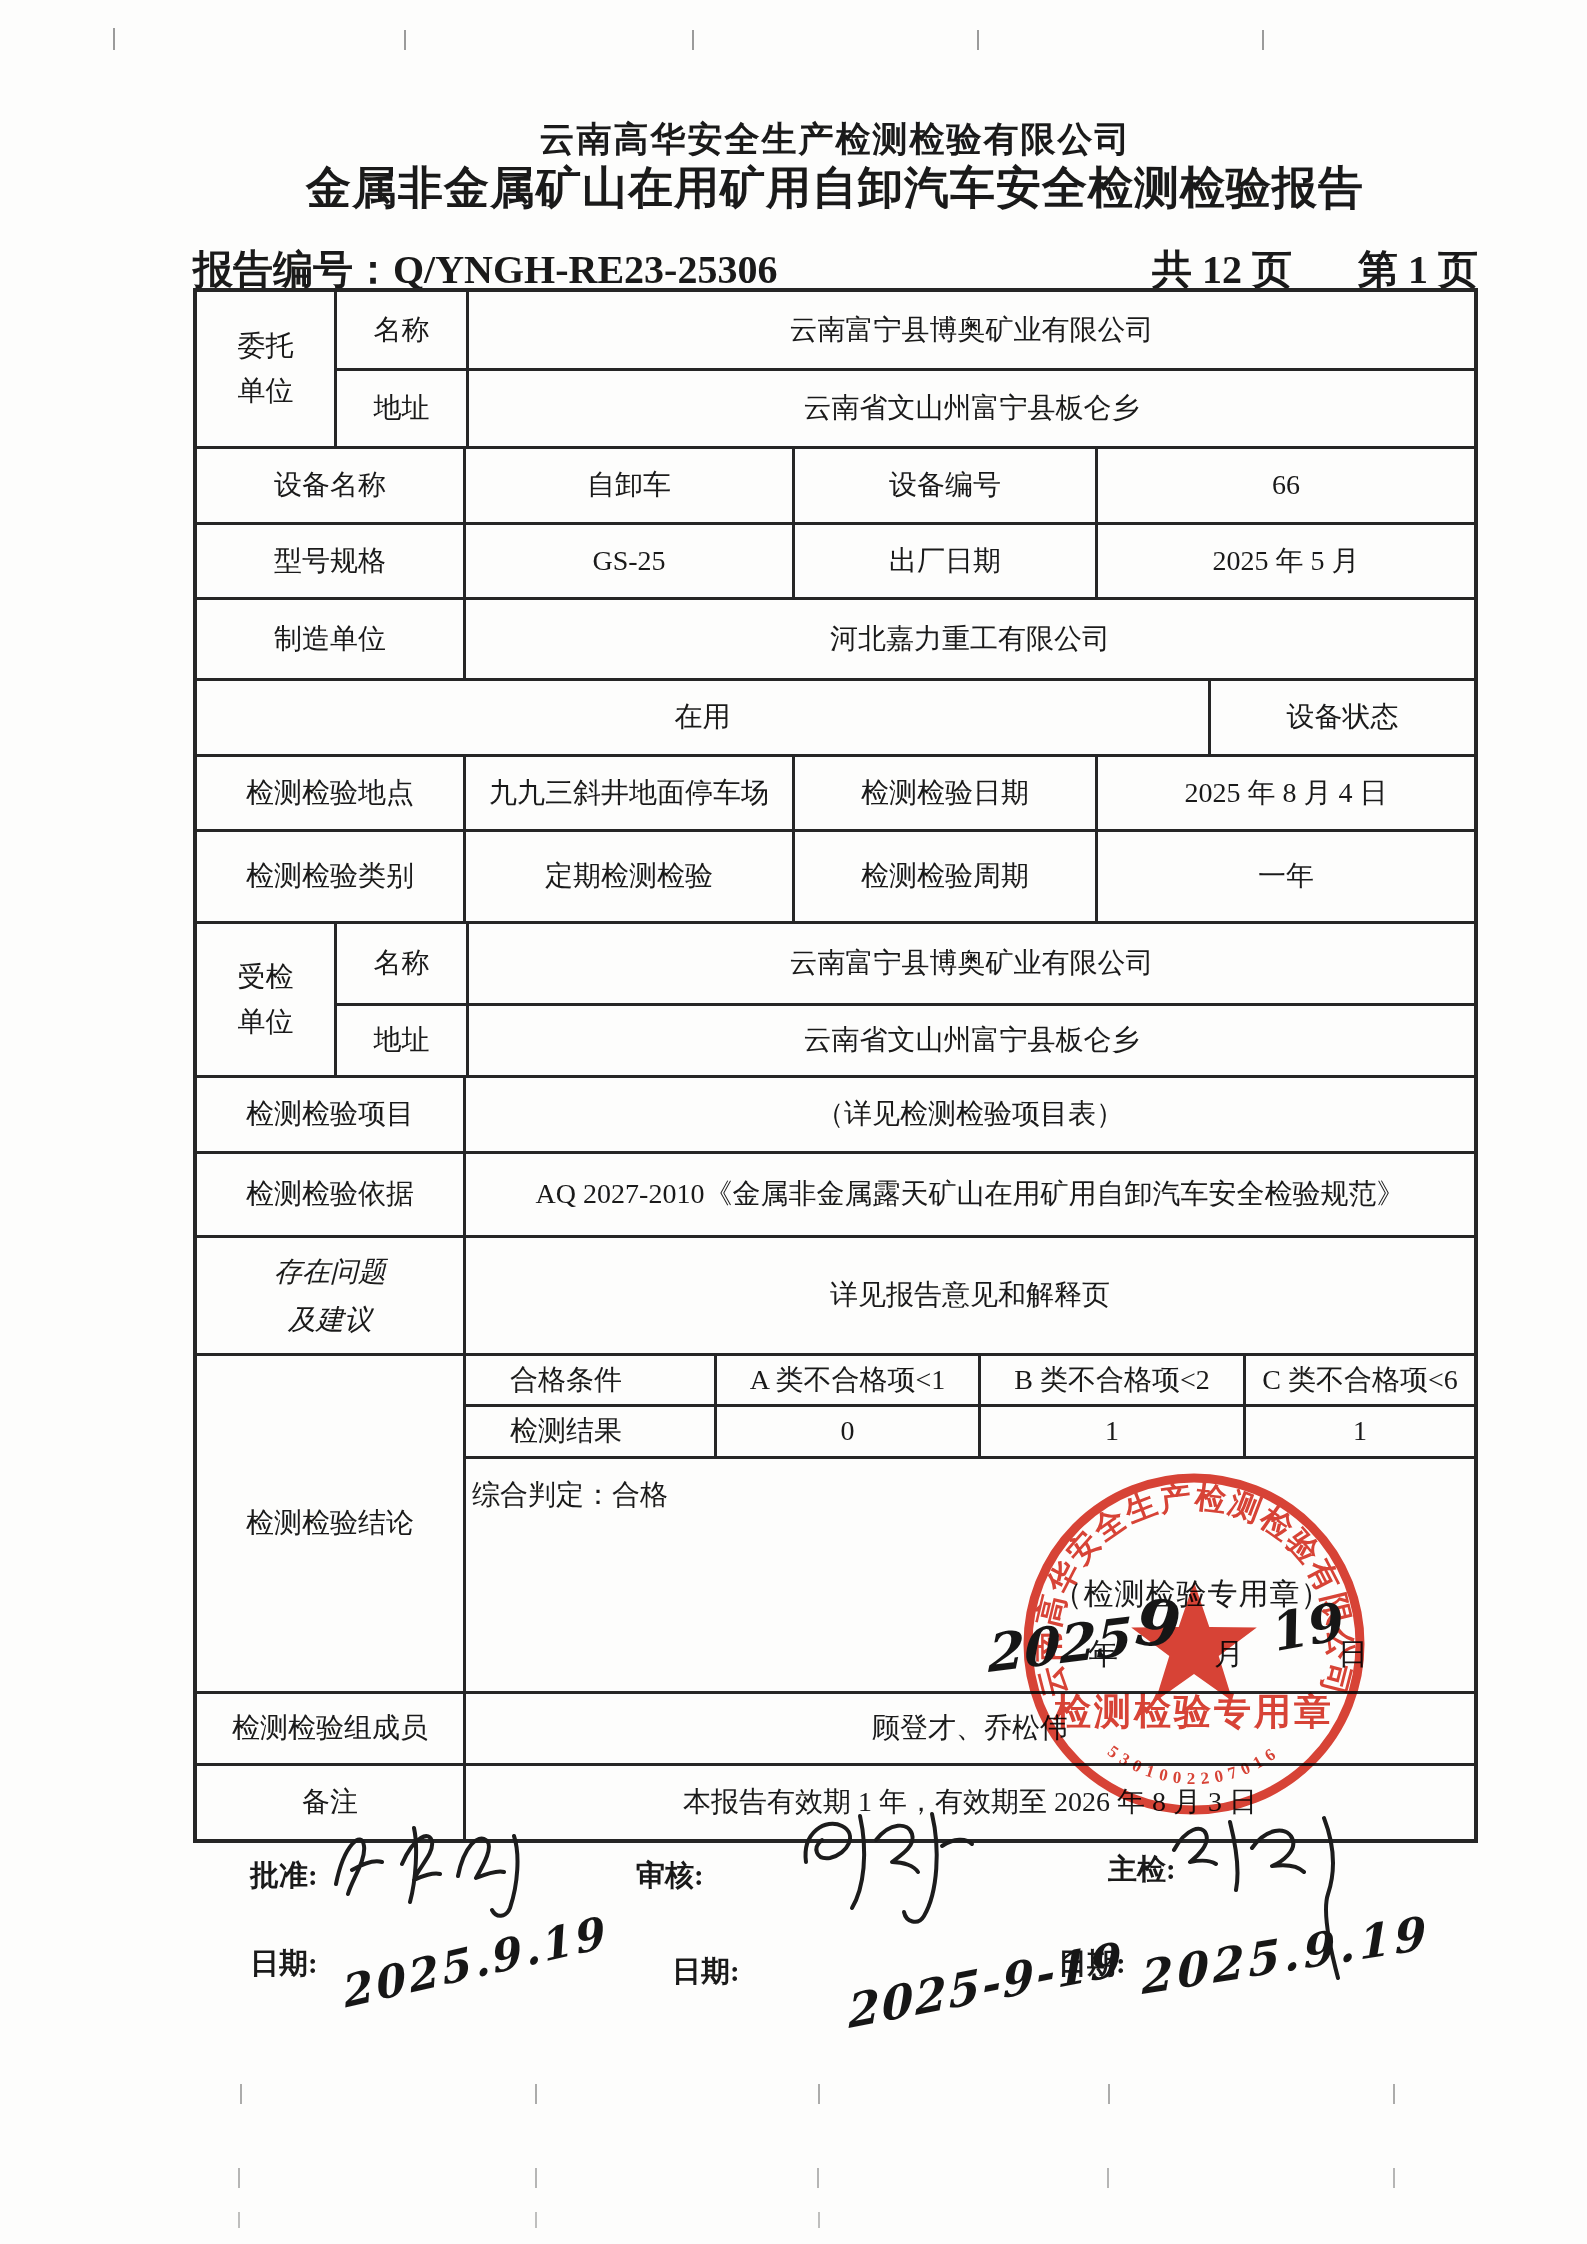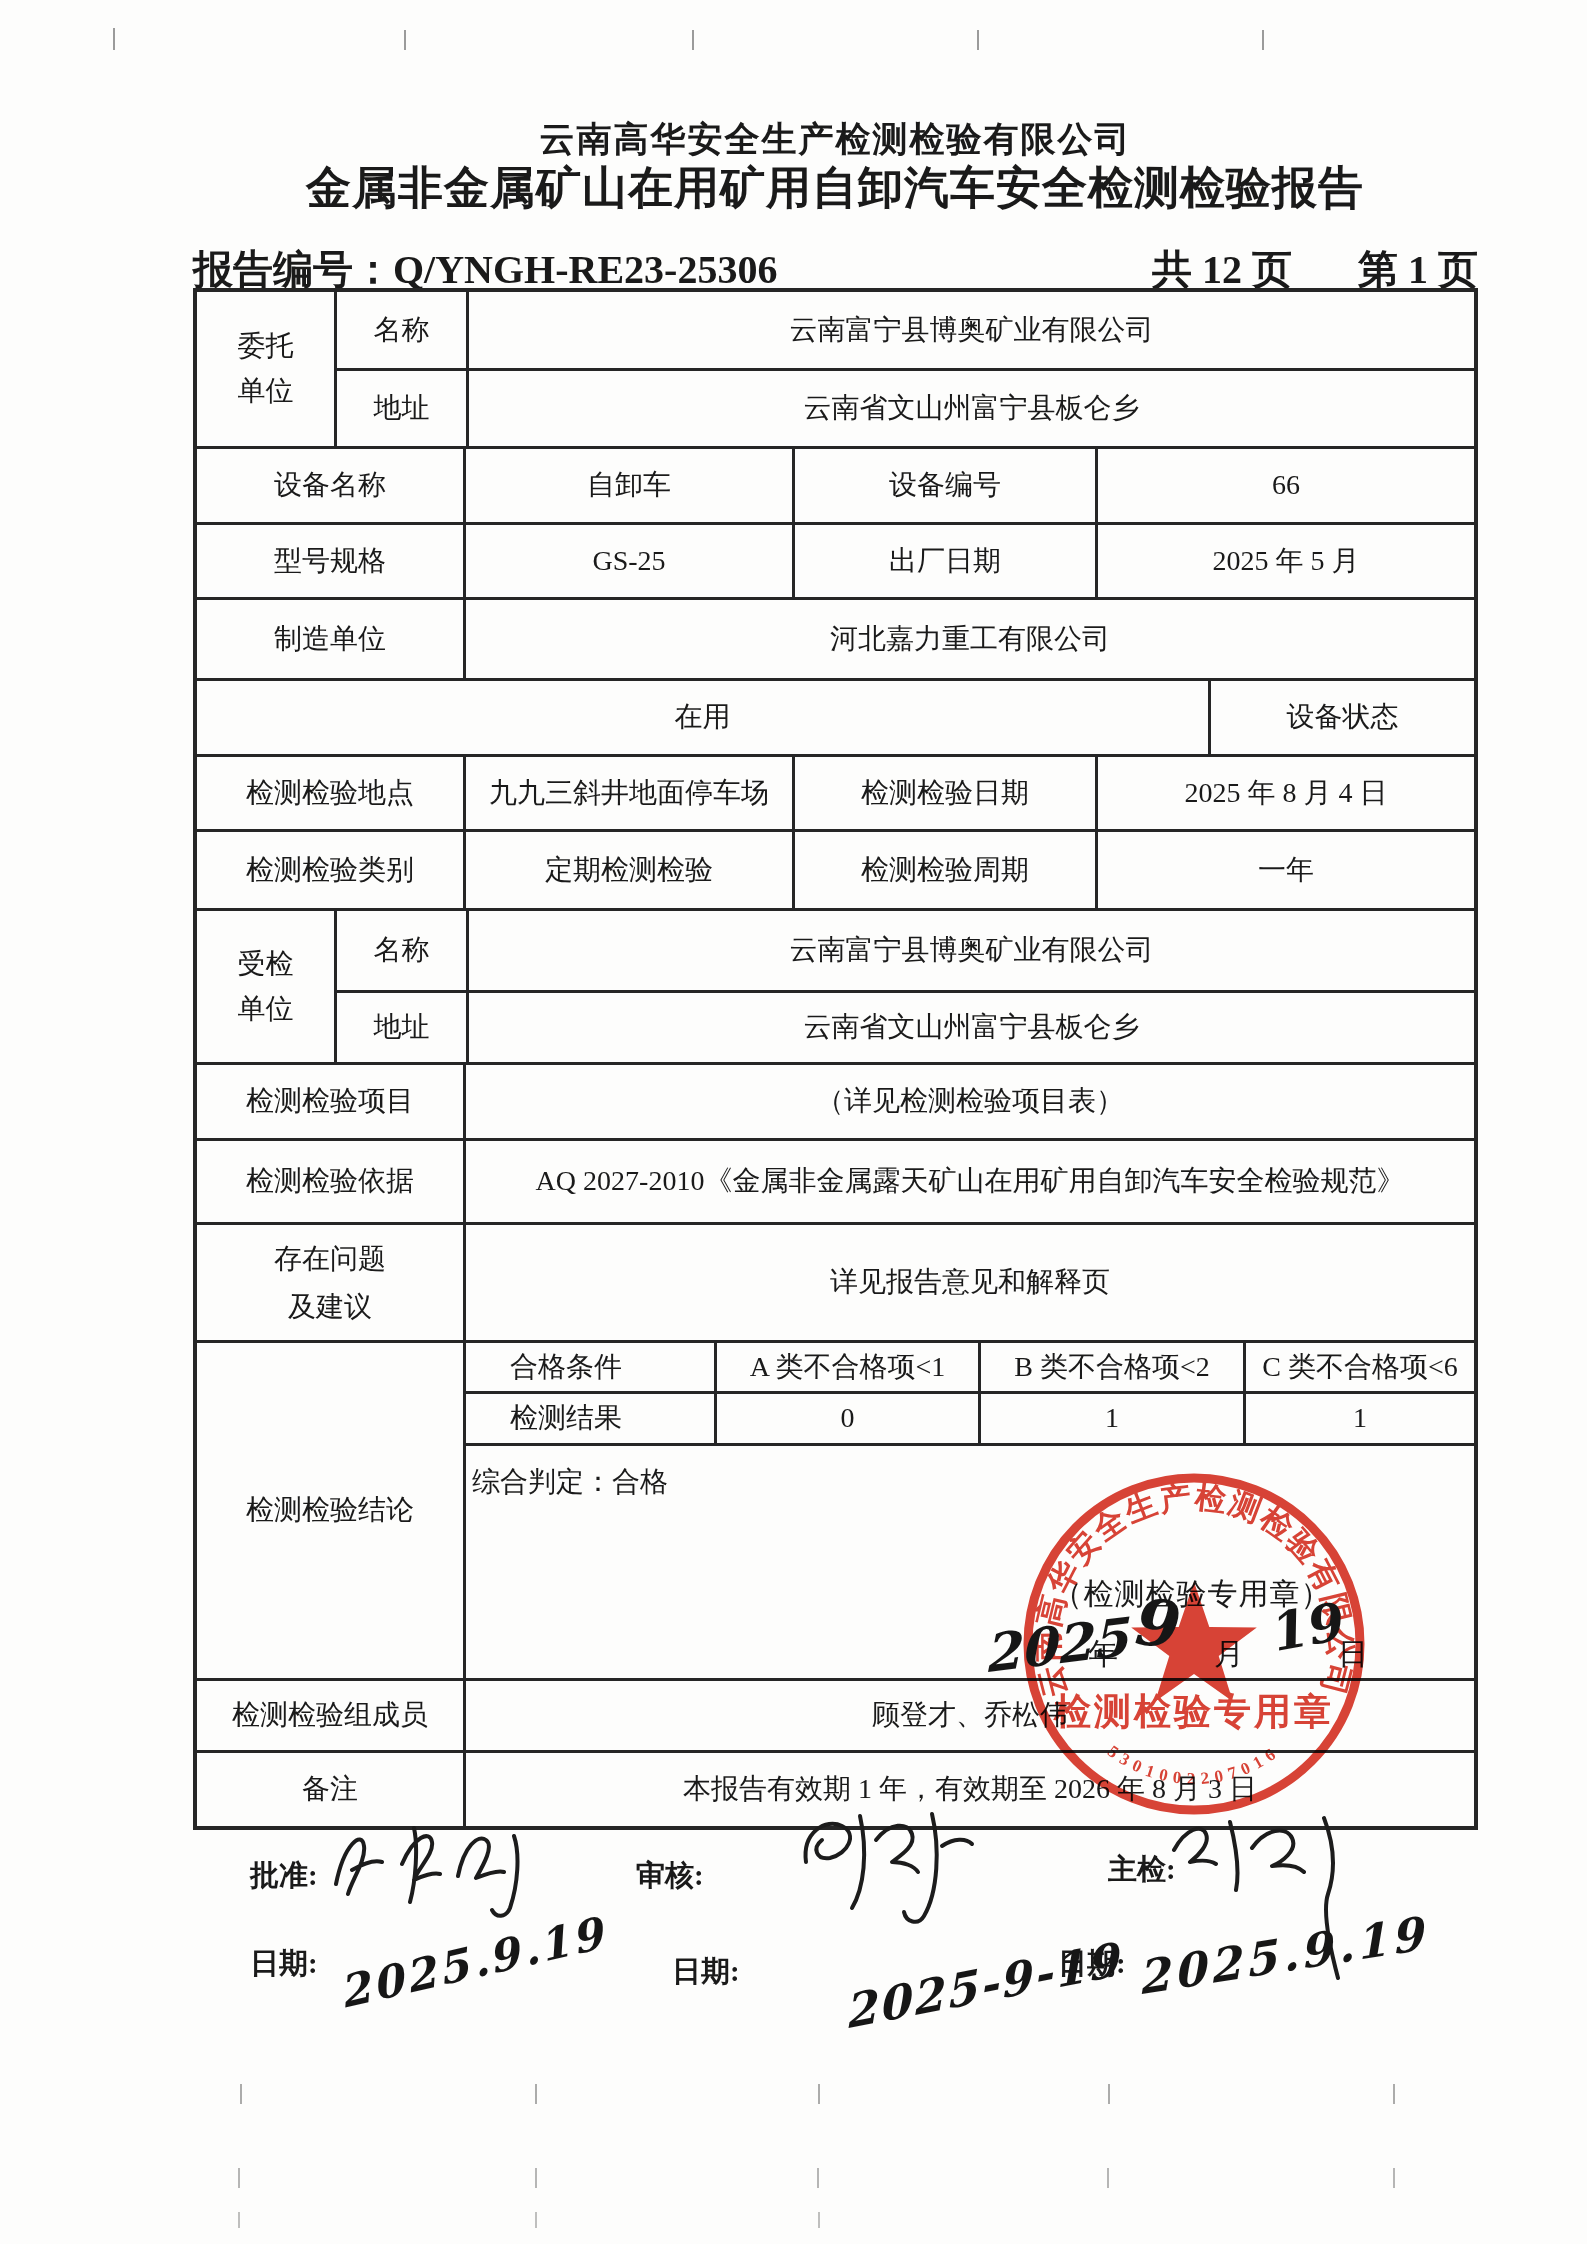--- a/index.html
+++ b/index.html
@@ -30,21 +30,21 @@
   .w-g{flex:0 0 137px;}
   .w-s{flex:0 0 129px;}
   .w-l{flex:0 0 266px;}
   .w-v1{flex:0 0 329px;}
   .w-l2{flex:0 0 303px;}
   .w-c1{flex:0 0 200px;}
   .w-c2{flex:0 0 264px;margin-left:48px;}
   .w-c3{flex:0 0 265px;}
   .fill{flex:1 1 auto;}
   .wrap2{display:inline-block;width:2.15em;line-height:1.6;}
-  .wrap4{display:inline-block;width:4.2em;line-height:1.7;}
+  .wrap4{display:inline-block;width:4.2em;line-height:1.7;font-style:italic;}
   .judgement{justify-content:flex-start;align-items:flex-start;padding:16px 4px 0 6px;}
   .freearea{position:relative;}
   
   .stamp-note{position:absolute;left:1002px;top:1574px;width:380px;text-align:center;
     font-size:30px;letter-spacing:1px;z-index:3;}
   .ymd{position:absolute;top:1634px;font-size:30px;z-index:3;}
   .hand{font-family:"DejaVu Serif","Liberation Serif",serif;font-style:italic;font-weight:bold;
     color:#161616;position:absolute;z-index:6;white-space:nowrap;}
   .seal{position:absolute;left:1002px;top:1452px;width:388px;height:388px;z-index:5;
     mix-blend-mode:multiply;opacity:.93;}
@@ -133,21 +133,21 @@
       <div class="c w-l">设备状态</div>
     </div>
 
     <div class="row" style="height:75px">
       <div class="c w-l">检测检验地点</div>
       <div class="c w-v1">九九三斜井地面停车场</div>
       <div class="c w-l2">检测检验日期</div>
       <div class="c fill">2025 年 8 月 4 日</div>
     </div>
 
-    <div class="row" style="height:79px">
+    <div class="row" style="height:92px">
       <div class="c w-l">检测检验类别</div>
       <div class="c w-v1">定期检测检验</div>
       <div class="c w-l2">检测检验周期</div>
       <div class="c fill">一年</div>
     </div>
 
     <div class="row" style="height:154px">
       <div class="c w-g">
           <span class="wrap2">受检单位</span>
         </div>

